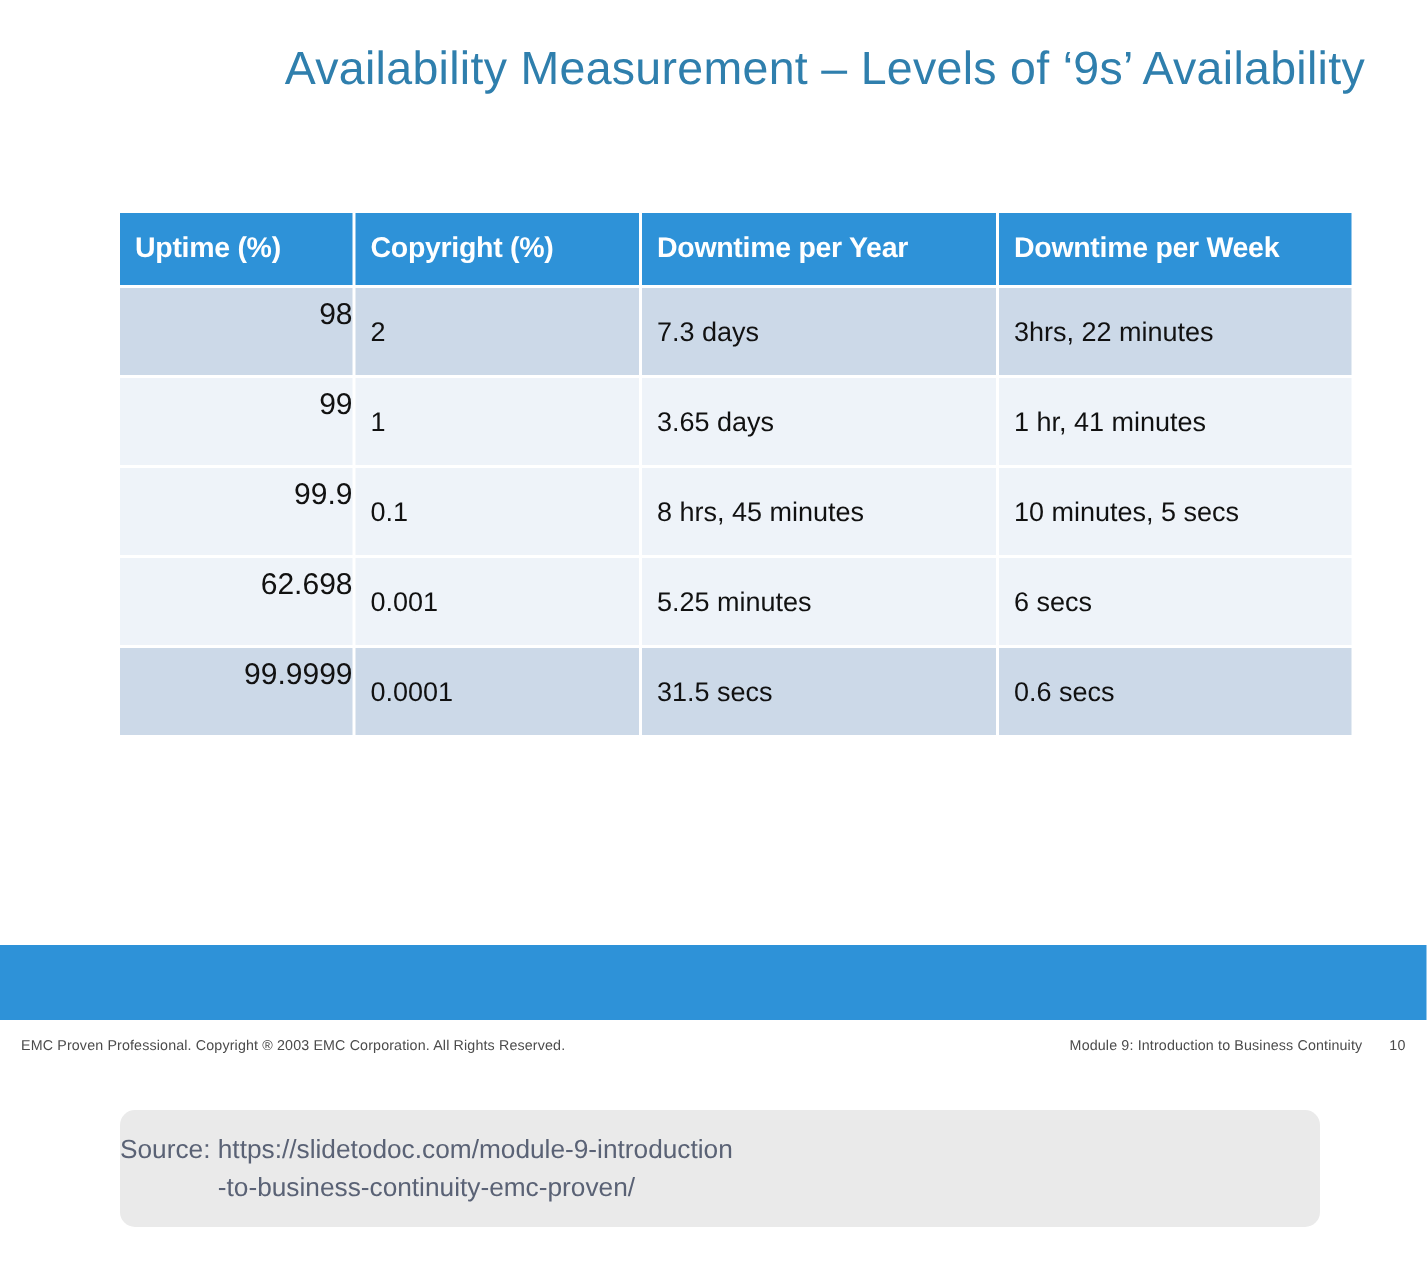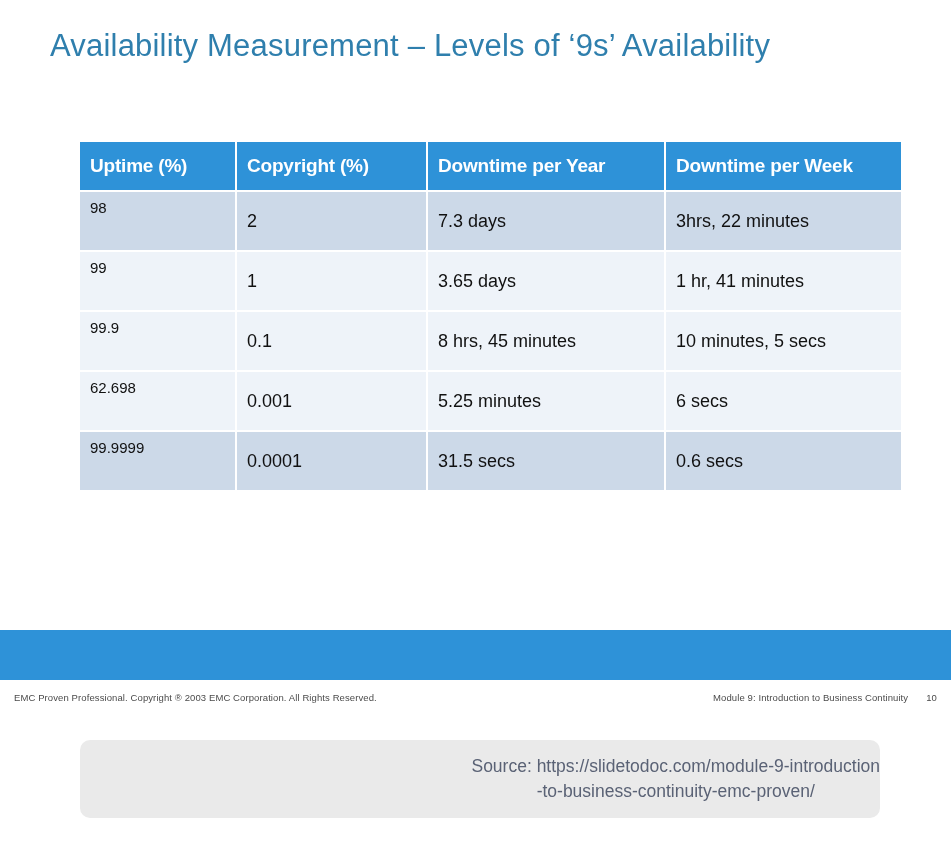--- a/index.html
+++ b/index.html
@@ -19,20 +19,21 @@
   .slide-title {
     position: absolute;
     left: 50px;
     top: 28px;
     width: 860px;
     font-size: 31px;
     font-weight: 400;
     color: #2f7fad;
     letter-spacing: 0.2px;
     white-space: nowrap;
+    text-align: right;
   }
 
   
   .table-wrap {
     position: absolute;
     left: 80px;
     top: 142px;
     width: 815px;
   }
   table.availability {
@@ -64,21 +65,22 @@
     font-size: 18px;
     color: #111111;
     height: 51px;
     padding: 0 0 0 10px;
     vertical-align: middle;
     white-space: nowrap;
   }
   table.availability tbody td.uptime {
     vertical-align: top;
     padding-top: 7px;
-    font-size: 15px;
+    font-size: 20px;
+    text-align: right;
   }
   table.availability tbody tr.dark td { background: #ccd9e8; }
   table.availability tbody tr.light td { background: #eef3f9; }
 
   
   .blue-band {
     position: absolute;
     left: 0;
     top: 630px;
     width: 951px;
@@ -113,21 +115,21 @@
   .source-box {
     position: absolute;
     left: 80px;
     top: 740px;
     width: 800px;
     height: 78px;
     background: #eaeaea;
     border-radius: 10px;
     display: flex;
     align-items: center;
-    justify-content: flex-end;
+    justify-content: flex-start;
   }
   .source-text {
     font-size: 17.5px;
     color: #5a6275;
     text-align: center;
     line-height: 1.45;
   }
 </style>
 </head>
 <body>

